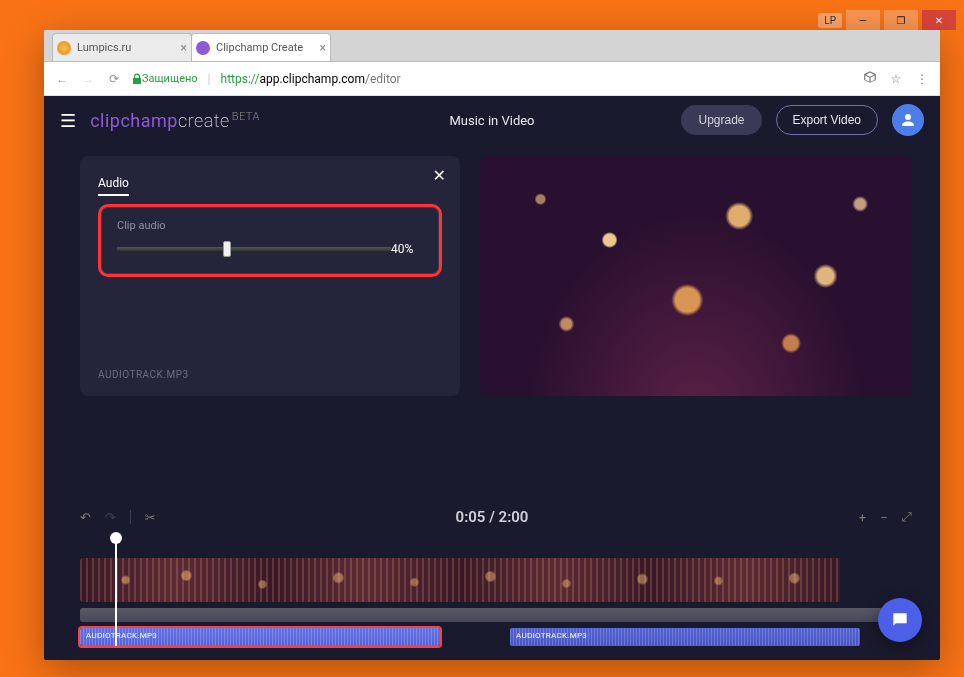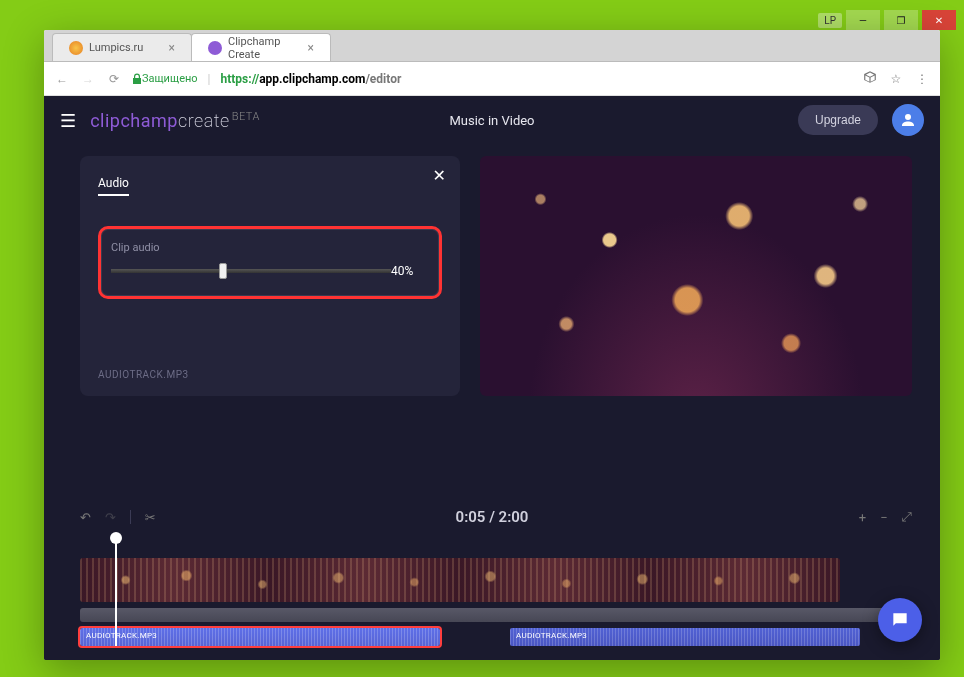--- a/index.html
+++ b/index.html
@@ -1,38 +1,38 @@
 <!DOCTYPE html>
 <html><head>
 <meta charset="utf-8">
 <style>
 * { margin: 0; padding: 0; box-sizing: border-box; }
 body { font-family: -apple-system, "Segoe UI", Roboto, sans-serif; background: #49beb3; overflow: hidden; }
 
-.desktop { width: 964px; height: 677px; position: relative; background: #84cc16; }
+.desktop { width: 964px; height: 677px; position: relative; background: #f97316; }
 
 .win-titlebar { position: absolute; top: 8px; right: 8px; height: 24px; display: flex; gap: 4px; align-items: center; }
 .win-lp { background: rgba(255,255,255,.35); color:#333; font-size:10px; padding:2px 6px; border-radius:2px; }
 .win-btn { width: 34px; height: 20px; display:flex; align-items:center; justify-content:center; font-size:10px; color:#222; background: rgba(255,255,255,.25); }
 .win-btn.close { background:#d94438; color:#fff; }
 
 .browser { position:absolute; left:44px; top:30px; width:896px; height:630px; background:#fff; border-radius:2px; box-shadow:0 10px 40px rgba(0,0,0,.3); display:flex; flex-direction:column; overflow:hidden; }
 
 .tabs-strip { height:32px; background:#d4d4d4; display:flex; align-items:flex-end; padding:0 8px; gap:0; border-bottom:1px solid #bbb; }
-.tab { height:28px; width:140px; background:#ebebeb; border-radius:4px 4px 0 0; display:flex; align-items:center; padding:0 16px; gap:6px; font-size:11px; color:#555; border:1px solid #bbb; border-bottom:none; margin-right:-1px; }
+.tab { height:28px; width:140px; background:#ebebeb; border-radius:4px 4px 0 0; display:flex; align-items:center; padding:0 4px; gap:6px; font-size:11px; color:#555; border:1px solid #bbb; border-bottom:none; margin-right:-1px; }
 .tab.active { background:#fff; }
 .tab .favicon { width:14px; height:14px; border-radius:50%; flex-shrink:0; }
 .tab .favicon.fi1 { background:radial-gradient(circle,#f9c449,#e67e22); }
 .tab .favicon.fi2 { background:#8e5bd6; }
 .tab .close { margin-left:auto; font-size:12px; color:#888; }
 
 .addrbar { height:34px; background:#fff; border-bottom:1px solid #e0e0e0; display:flex; align-items:center; padding:0 10px; gap:10px; font-size:12px; color:#555; }
 .nav-arrow { width:16px; text-align:center; color:#999; }
 .addr-lock { color:#2a9e44; display:flex; align-items:center; font-size:11px; }
-.addr-url { flex:1; color:#333;font-weight:bold; }
+.addr-url { flex:1; color:#333; }
 .addr-url .host { color:#000; }
 .addr-url .path { color:#777; }
 .addr-icon { width:16px; color:#777; text-align:center; }
 
 .app { flex:1; background:#1a1a2e; display:flex; flex-direction:column; position:relative; color:#ddd; }
 
 .app-header { height:48px; display:flex; align-items:center; padding:0 16px; gap:14px; background:#1a1a2e; }
 .hamburger { font-size:18px; color:#fff; }
 .logo { font-size:18px; font-weight:300; letter-spacing:.5px; }
 .logo .lc { color:#8e5bd6; font-weight:400; }
@@ -44,21 +44,21 @@
 .btn-upgrade { background:#3a3a56; color:#d3d3e0; }
 .btn-export { background:transparent; border-color:#6f6fa3; color:#e6e6ee; }
 .avatar { width:32px; height:32px; border-radius:50%; background:#4c7ee8; display:flex; align-items:center; justify-content:center; }
 .avatar svg { width:18px; height:18px; fill:#fff; }
 
 .app-main { flex:1; display:flex; padding:12px 28px 8px 36px; gap:20px; }
 
 .panel { width:380px; height:240px; background:#24243a; border-radius:8px; padding:14px 18px; position:relative; }
 .panel-close { position:absolute; right:14px; top:10px; color:#fff; font-size:16px; cursor:pointer; }
 .panel-tab { font-size:12px; color:#fff; border-bottom:2px solid #fff; padding-bottom:4px; display:inline-block; margin-top:6px; }
-.highlight-box { border:3px solid #ff3333; border-radius:10px; margin-top:30px; padding:12px 12px 18px 10px; position:relative; box-shadow:0 0 0 1px rgba(255,255,255,.1) inset; }
+.highlight-box { border:3px solid #ff3333; border-radius:10px; margin-top:8px; padding:12px 12px 18px 16px; position:relative; box-shadow:0 0 0 1px rgba(255,255,255,.1) inset; }
 .clip-audio-label { font-size:11px; color:#8f8fa5; margin-bottom:10px; }
 .slider-row { display:flex; align-items:center; gap:0; }
 .slider-track { flex:1; height:4px; background:linear-gradient(#555,#333); position:relative; }
 .slider-thumb { position:absolute; left:40%; top:50%; transform:translate(-50%,-50%); width:8px; height:16px; background:#f0f0f0; border:1px solid #999; border-radius:2px; }
 .slider-val { font-size:12px; color:#fff; width:36px; text-align:left; }
 .panel-filename { position:absolute; bottom:16px; left:18px; font-size:10px; letter-spacing:.5px; color:#6c6c86; }
 
 .preview { flex:1; height:240px; border-radius:6px; background:
   radial-gradient(circle at 30% 35%, rgba(255,220,150,.9) 0 6px, transparent 8px),
   radial-gradient(circle at 60% 25%, rgba(255,200,120,.85) 0 10px, transparent 14px),
@@ -171,20 +171,21 @@
     <div class="app">
 
       <div class="app-header">
         <span class="hamburger">☰</span>
         <span class="logo">
           <span class="lc">clipchamp</span><span class="cr">create</span><span class="beta">BETA</span>
         </span>
         <span class="proj-title">Music in Video</span>
         <span class="hdr-spacer"></span>
         <button class="btn-pill btn-upgrade">Upgrade</button>
+        <button class="btn-pill btn-export">Export Video</button>
         <span class="avatar">
           <svg viewBox="0 0 24 24">
               <path d="M12 12a4 4 0 100-8 4 4 0 000 8zm0 2c-4 0-8 2-8 5v1h16v-1c0-3-4-5-8-5z"></path>
             </svg>
         </span>
       </div>
 
       <div class="app-main">
         <div class="panel">
           <span class="panel-close">✕</span>

